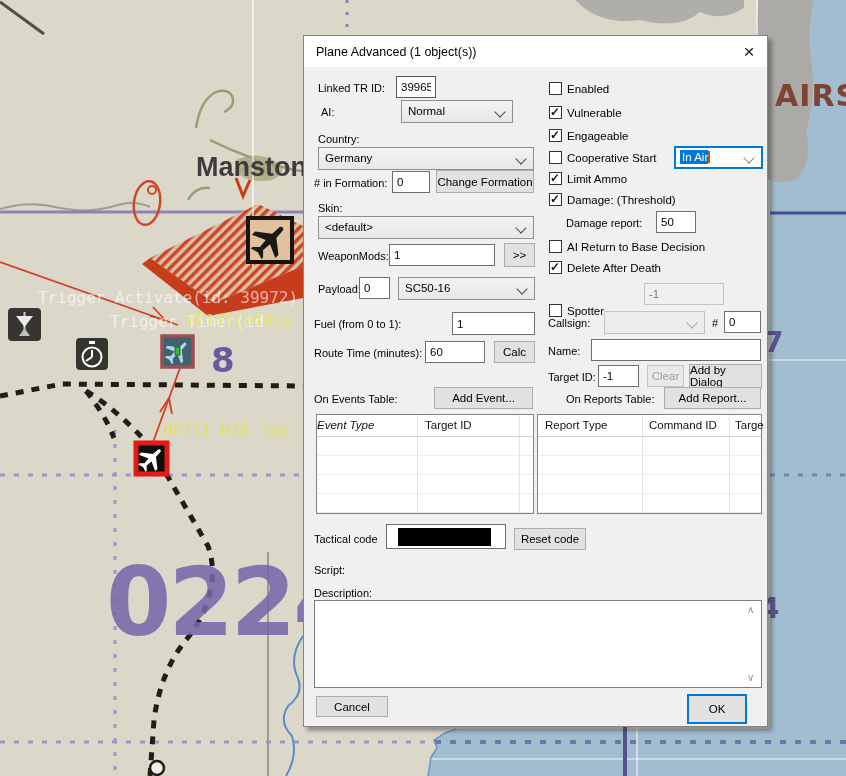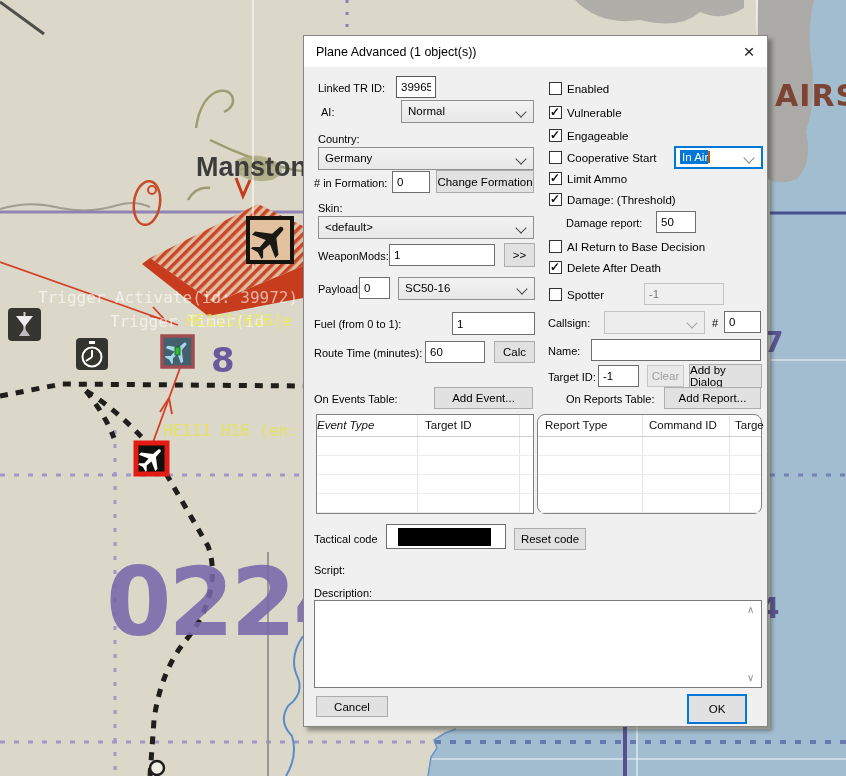--- a/index.html
+++ b/index.html
@@ -162,21 +162,21 @@
 
   <div class="dlg">
     <div class="titlebar">
       <div class="title">Plane Advanced (1 object(s))</div>
       <div class="close">×</div>
     </div>
 
     <div class="lbl" style="left:14px;top:46px;">Linked TR ID:</div>
     <input class="tb" style="left: 92px; top: 40px; width: 40px; height: 22px; border-color: rgb(90, 90, 90);" value="39965">
     <div class="lbl" style="left:17px;top:70px;">AI:</div>
-    <div class="cb" style="left:97px;top:64px;width:133px;height:23px;">
+    <div class="cb" style="left:97px;top:64px;width:112px;height:23px;">
       <span>Normal</span><span class="chev"></span>
     </div>
     <div class="lbl" style="left:14px;top:97px;">Country:</div>
     <div class="cb" style="left:14px;top:111px;width:216px;height:23px;">
       <span>Germany</span><span class="chev"></span>
     </div>
     <div class="lbl" style="left:10px;top:141px;"># in Formation:</div>
     <input class="tb" style="left: 88px; top: 135px; width: 38px; height: 22px;" value="0">
     <div class="btn" style="left:132px;top:134px;width:98px;height:23px;">Change Formation</div>
     <div class="lbl" style="left:14px;top:166px;">Skin:</div>
@@ -241,42 +241,42 @@
     <div class="lbl" style="left:262px;top:181px;">Damage report:</div>
     <input class="tb" style="left: 352px; top: 175px; width: 40px; height: 22px;" value="50">
     <div class="chkrow" style="left:245px;top:204px;">
         <span class="chk"></span>
         <span>AI Return to Base Decision</span>
       </div>
     <div class="chkrow on" style="left:245px;top:225px;">
         <span class="chk"></span>
         <span>Delete After Death</span>
       </div>
-    <div class="chkrow" style="left:245px;top:252px;">
+    <div class="chkrow" style="left:245px;top:268px;">
         <span class="chk"></span>
         <span>Spotter</span>
       </div>
     <input class="tb dis" style="left: 340px; top: 247px; width: 80px; height: 22px;" value="-1">
 
     <div class="lbl" style="left:244px;top:281px;">Callsign:</div>
     <div class="cb dis" style="left:300px;top:275px;width:101px;height:23px;">
       <span></span><span class="chev"></span>
     </div>
     <div class="lbl" style="left:408px;top:281px;">#</div>
     <input class="tb" style="left: 420px; top: 275px; width: 37px; height: 22px;" value="0">
     <div class="lbl" style="left:244px;top:309px;">Name:</div>
     <input class="tb" style="left: 287px; top: 303px; width: 170px; height: 22px;" value="">
     <div class="lbl" style="left:244px;top:335px;">Target ID:</div>
     <input class="tb" style="left: 294px; top: 329px; width: 41px; height: 22px;" value="-1">
     <div class="btn dis" style="left:343px;top:329px;width:37px;height:22px;">Clear</div>
     <div class="btn" style="left:385px;top:328px;width:73px;height:24px;">Add by Dialog</div>
     <div class="lbl" style="left:262px;top:357px;">On Reports Table:</div>
     <div class="btn" style="left:360px;top:351px;width:97px;height:22px;">Add Report...</div>
 
-    <div class="tbl" style="left:233px;top:378px;width:225px;height:100px;border-radius:8px;">
+    <div class="tbl" style="left:233px;top:378px;width:225px;height:100px;">
       <div class="th" style="left:7px;">Report Type</div>
       <div class="th" style="left:111px;">Command ID</div>
       <div class="th" style="left:197px;">Targe</div>
       <div class="vl" style="left:104px;"></div>
         <div class="vl" style="left:191px;"></div>
       <div class="hdr"></div>
       <div class="hl" style="top:40px;"></div>
         <div class="hl" style="top:59px;"></div>
         <div class="hl" style="top:78px;"></div>
         <div class="hl" style="top:97px;"></div>

